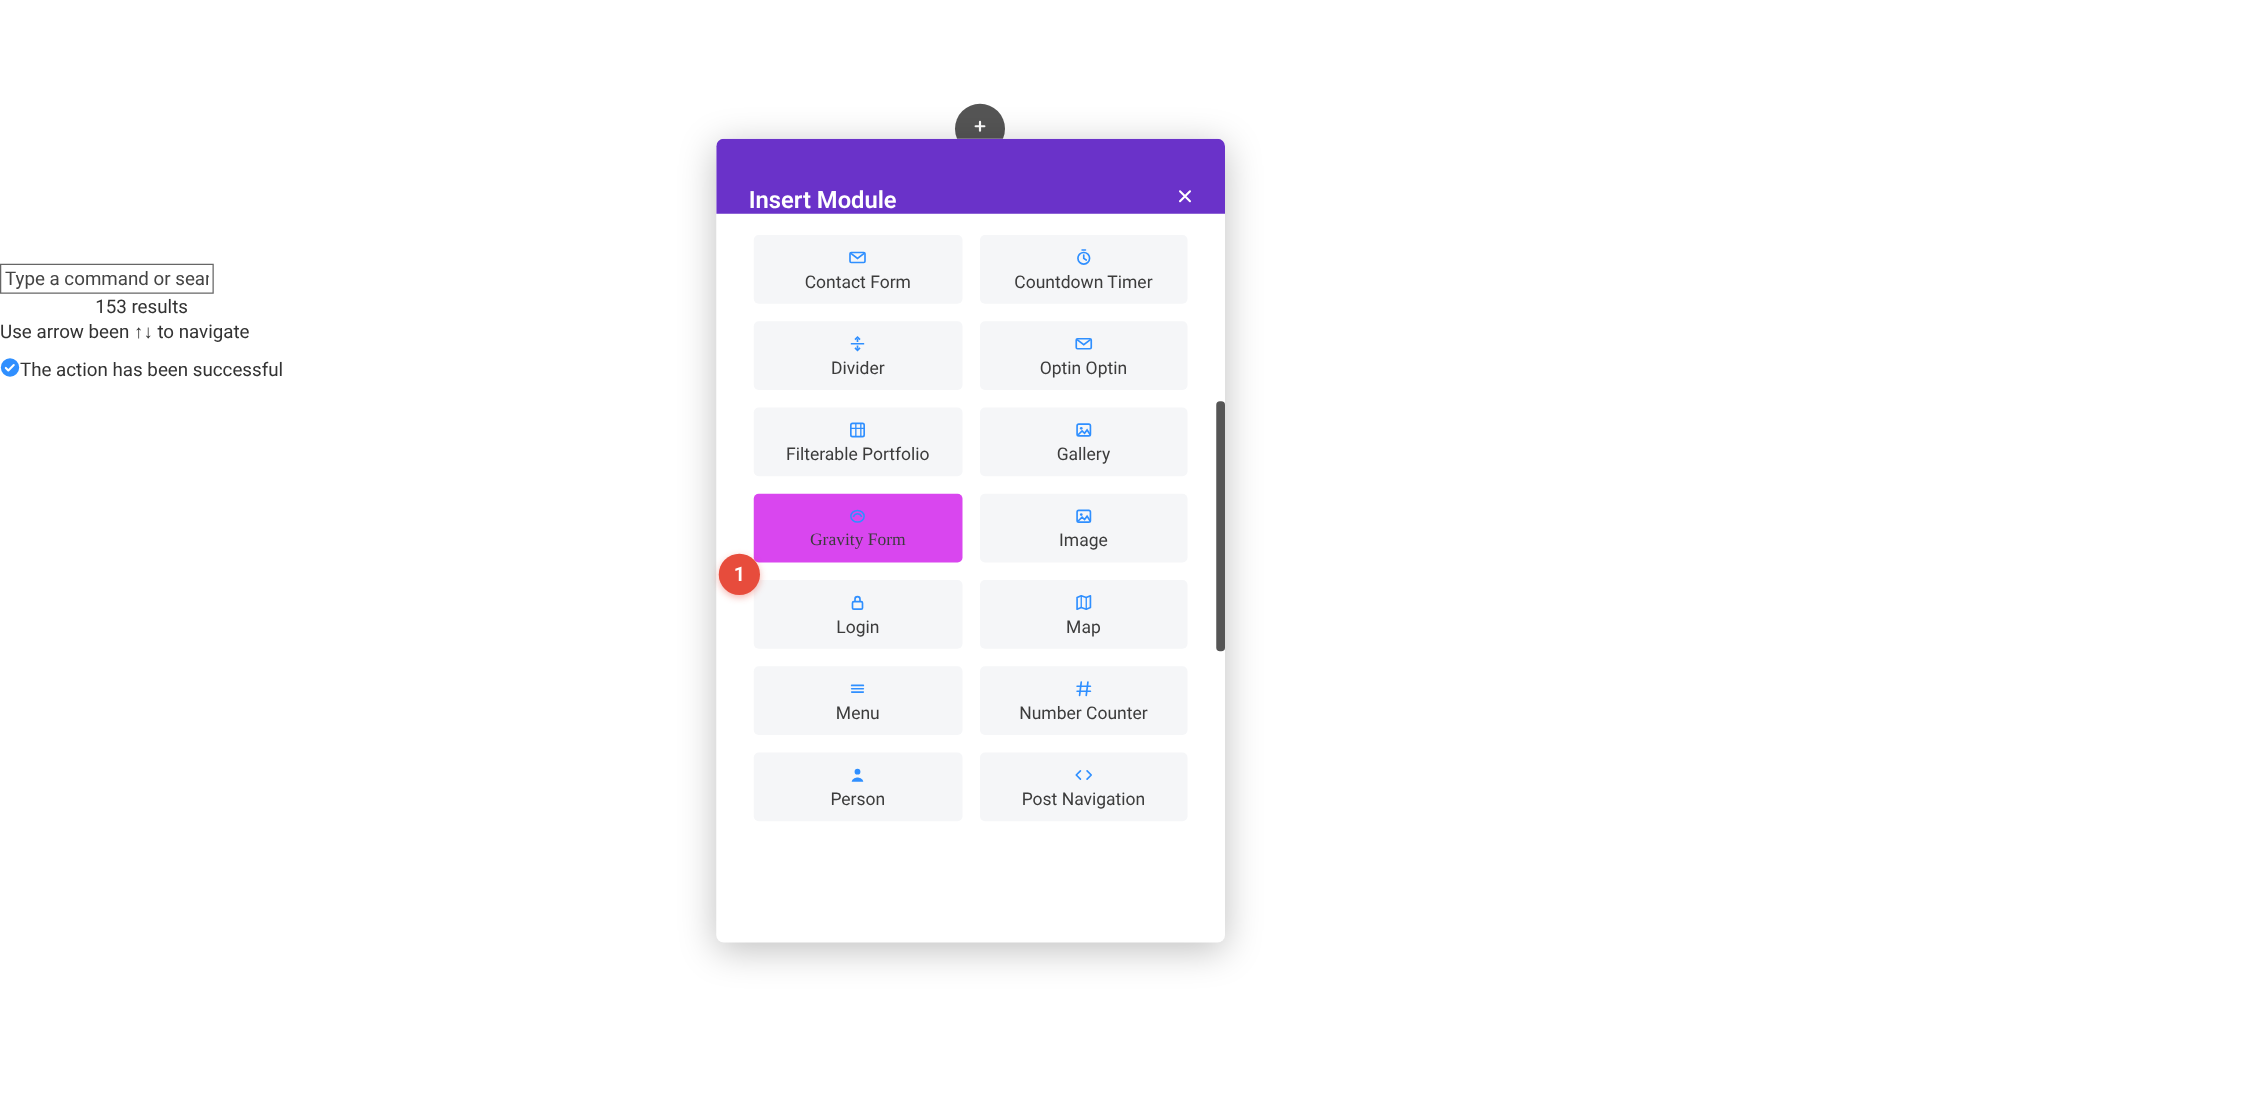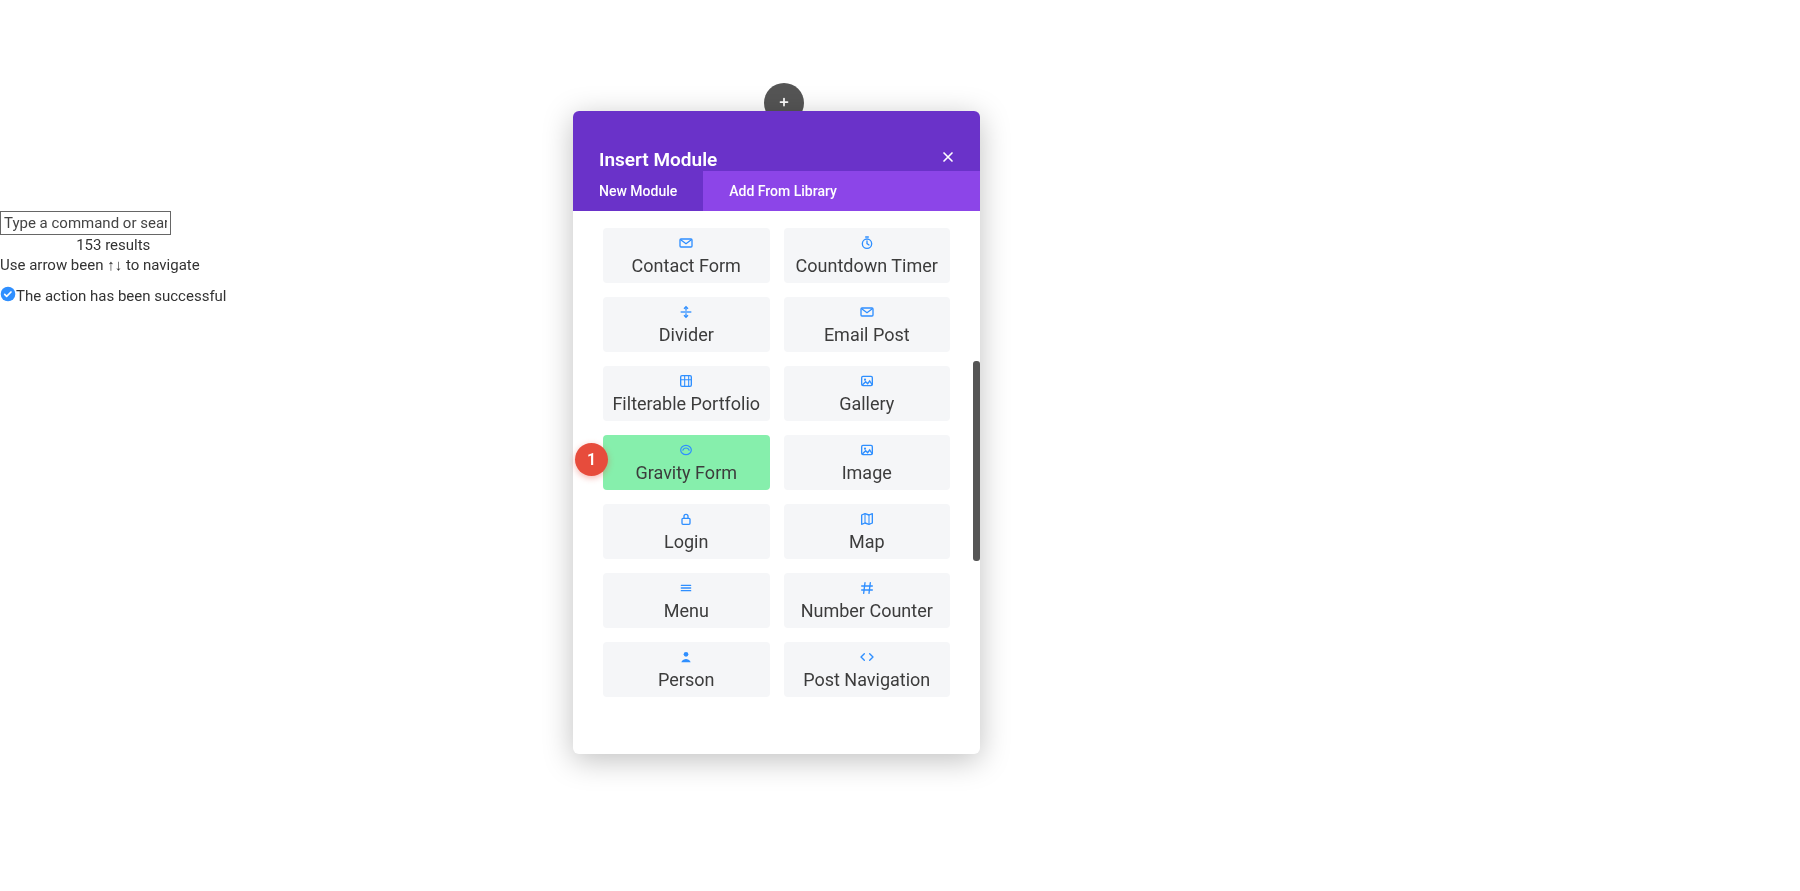--- a/index.html
+++ b/index.html
@@ -118,25 +118,25 @@
     .module-card {
       height: 55px;
       background:#f5f6f8;
       border-radius:4px;
       display:flex;
       flex-direction:column;
       align-items:center;
       justify-content:center;
       gap: 4px;
       cursor:pointer;
-      font-size:18px;
+      font-size:14px;
       color:#3c3c3c;
       position:relative;
     }
-    .module-card.hovered { background:#86efac; }
+    .module-card.hovered { background:#d946ef;font-family:Liberation Serif, serif; }
     .module-card .icon { width:16px; height:16px; color:#2f8fff; display:flex;align-items:center;justify-content:center; }
     .module-card .icon svg { width:16px; height:16px; }
 
     
     .scrollbar-track {
       position:absolute;
       right:0px;
       top:150px;
       width:7px;
       height:200px;
@@ -195,28 +195,20 @@
   <div class="modal-header">
     <div class="modal-title">Insert Module</div>
     <div class="close-btn">
       <span>
         <svg viewBox="0 0 24 24" stroke="#fff" stroke-width="2.5" stroke-linecap="round">
             <path d="M6 6l12 12M18 6L6 18"></path>
           </svg>
       </span>
     </div>
   </div>
-  <div class="modal-tabs">
-    <div class="modal-tab active">
-      <span>New Module</span>
-    </div>
-    <div class="modal-tab">
-      <span>Add From Library</span>
-    </div>
-  </div>
   <div class="modal-body">
     <div class="module-scroll">
       <div class="module-grid" id="module-grid">
           <div class="module-card">
             <span class="icon">
               <svg viewBox="0 0 24 24">
                 <use href="#ic-mail"></use>
               </svg>
             </span>
             <span>Contact Form</span>
@@ -236,21 +228,21 @@
               </svg>
             </span>
             <span>Divider</span>
           </div>
           <div class="module-card">
             <span class="icon">
               <svg viewBox="0 0 24 24">
                 <use href="#ic-mail"></use>
               </svg>
             </span>
-            <span>Email Post</span>
+            <span>Optin Optin</span>
           </div>
           <div class="module-card">
             <span class="icon">
               <svg viewBox="0 0 24 24">
                 <use href="#ic-grid"></use>
               </svg>
             </span>
             <span>Filterable Portfolio</span>
           </div>
           <div class="module-card">

